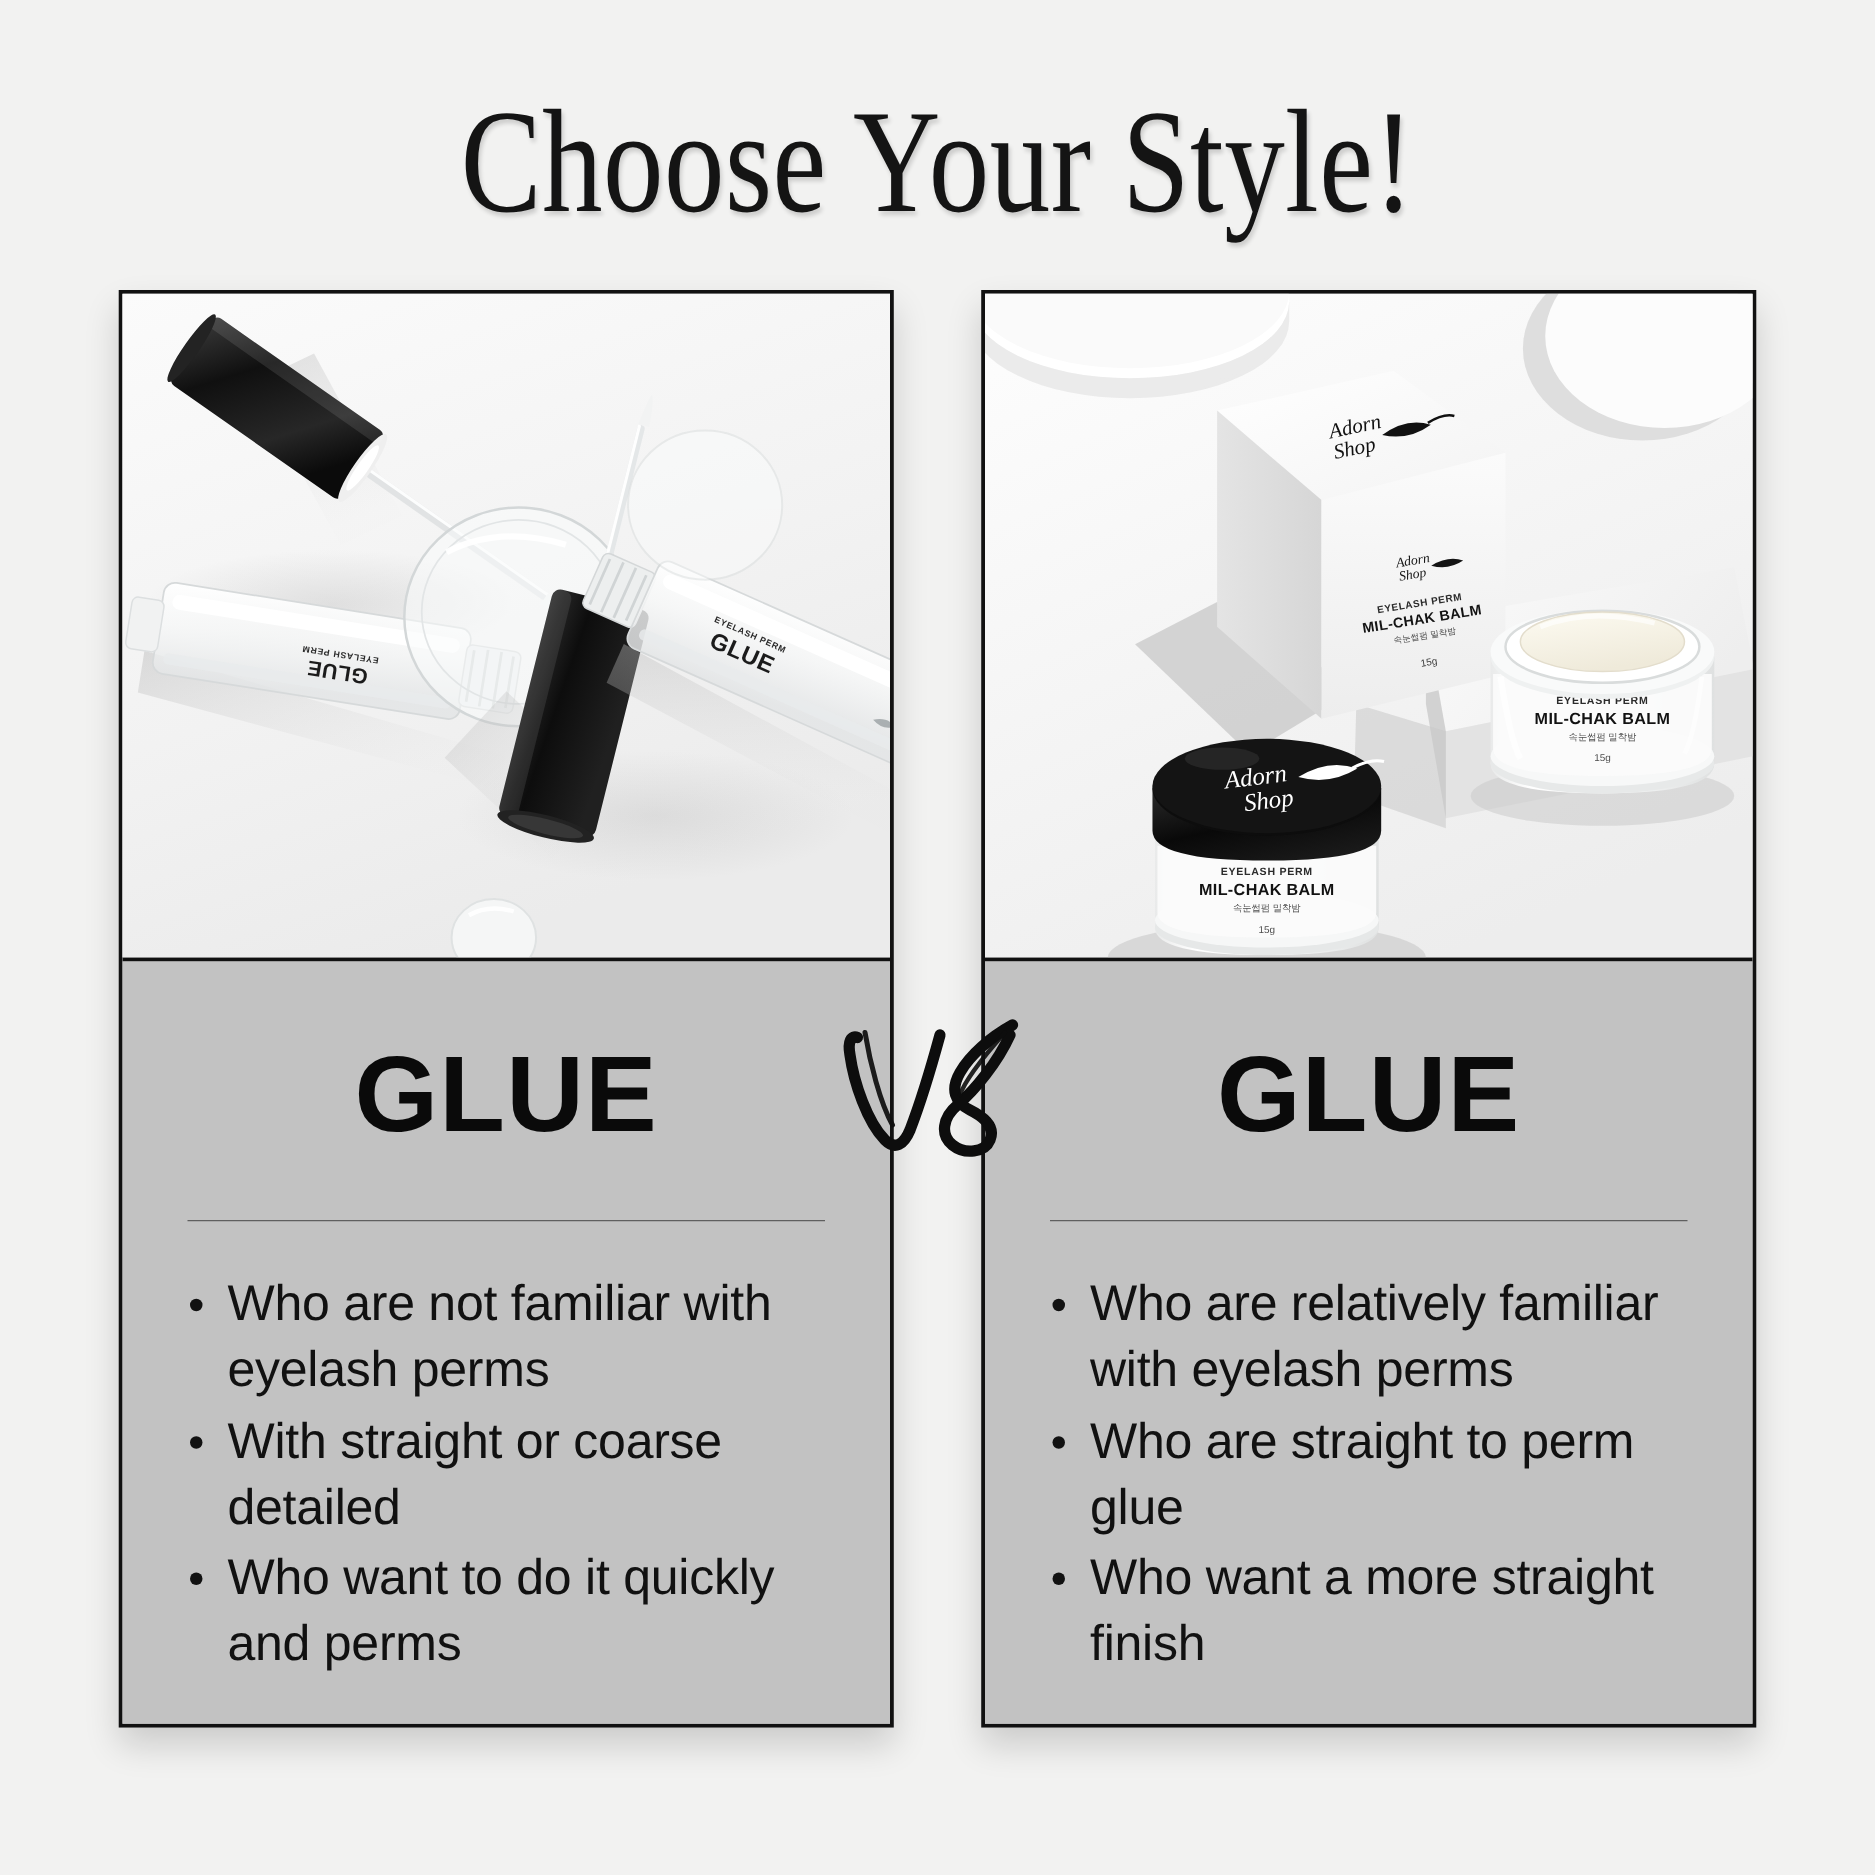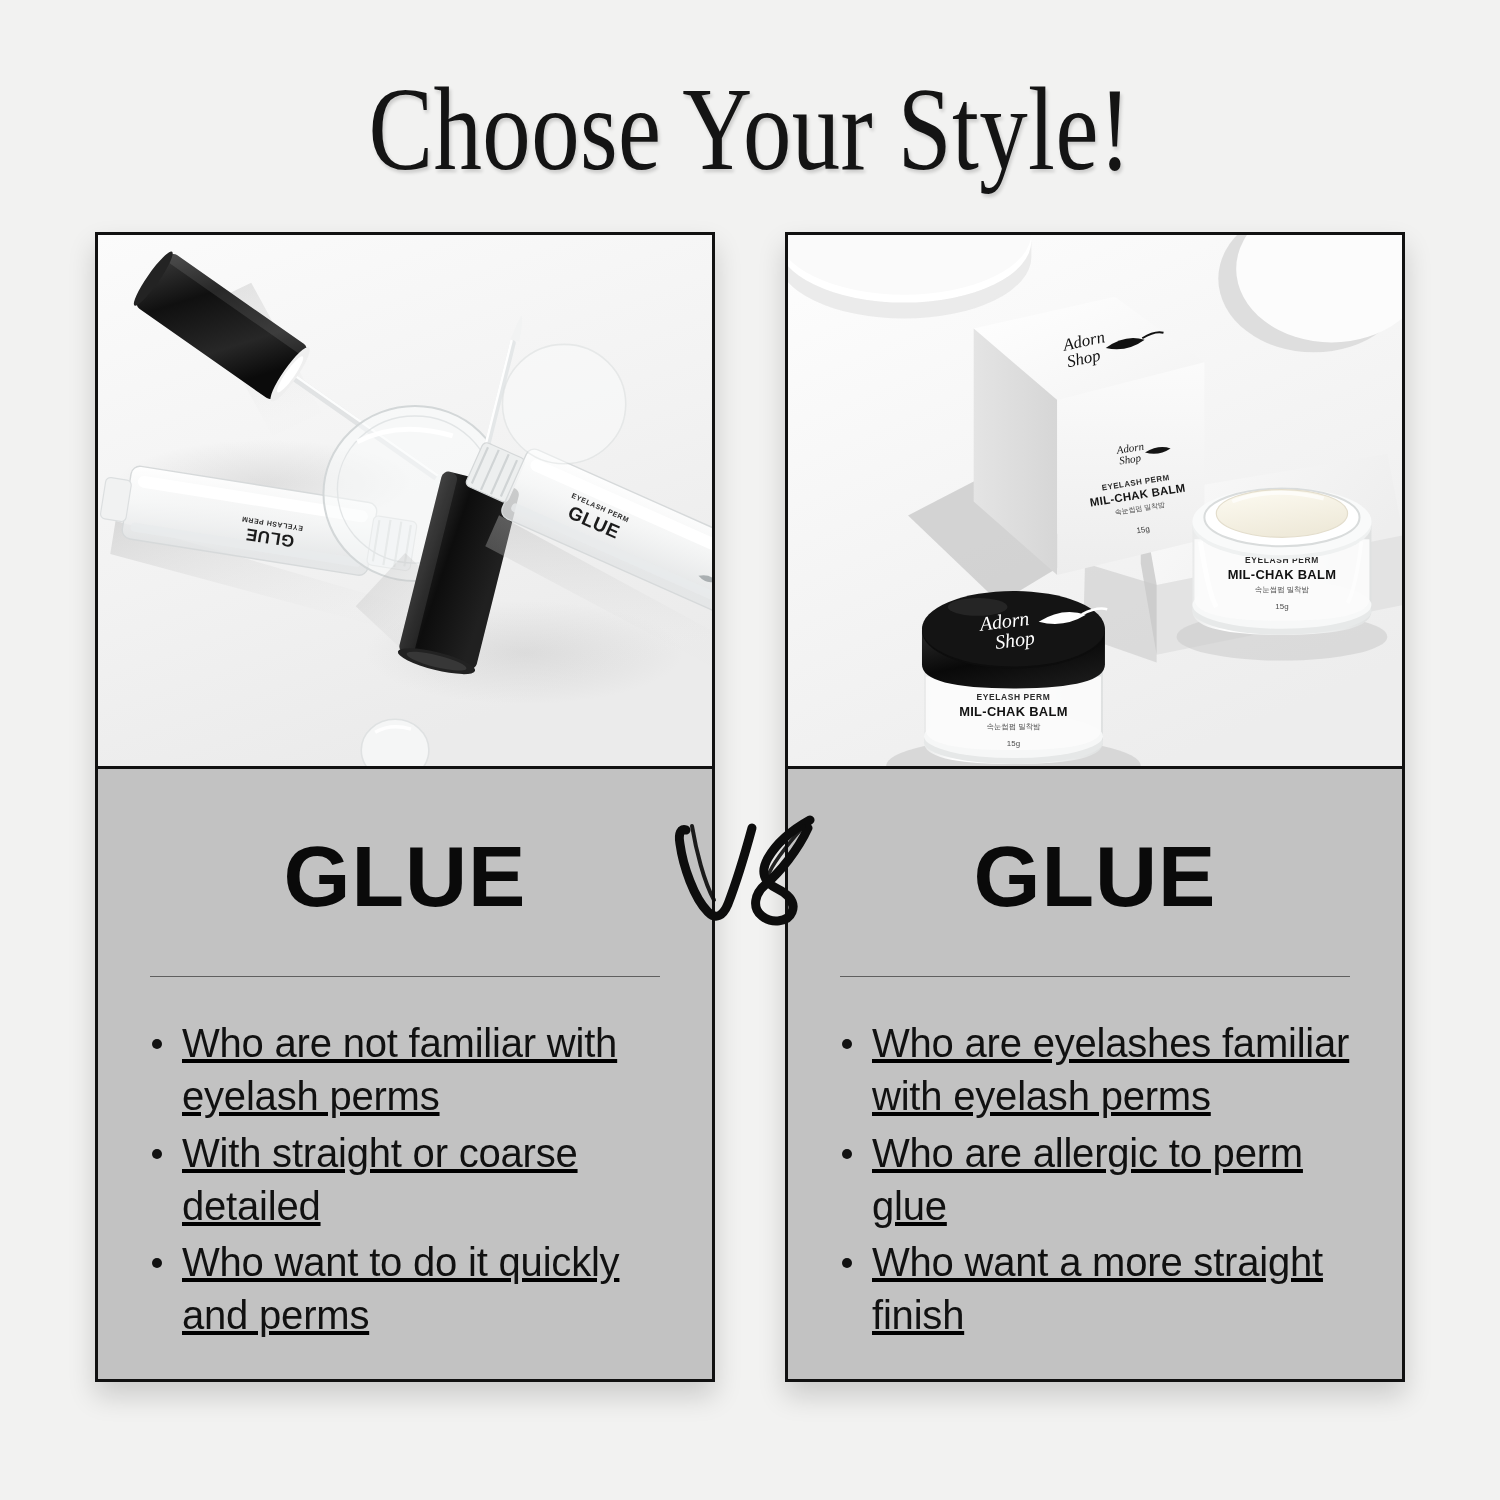--- a/index.html
+++ b/index.html
@@ -92,21 +92,20 @@
 
   .rule {
     height: 1px;
     background: #5f5f5f;
     margin: 55px 6px 0 6px;
   }
 
   .bullets {
     list-style: none;
     margin-top: 40px;
-    text-decoration: underline;
   }
 
   .bullets li {
     position: relative;
     padding-left: 38px;
     font-size: 40px;
     line-height: 1.32;
     color: #111111;
     margin-bottom: 4px;
     letter-spacing: -0.2px;
@@ -426,22 +425,22 @@
           </g>
         </svg>
       </div>
 
       <div class="info">
         <div class="heading">GLUE</div>
 
         <div class="rule"></div>
 
         <ul class="bullets">
-          <li>Who are eyelashes familiar with eyelash perms</li>
-          <li>Who are allergic to perm glue</li>
+          <li>Who are relatively familiar with eyelash perms</li>
+          <li>Who are straight to perm glue</li>
           <li>Who want a more straight finish</li>
         </ul>
       </div>
     </div>
   </div>
 
   <div class="vs" title="VS">
     <svg viewBox="0 0 156 132">
       <g fill="none" stroke="#0d0d0d" stroke-linecap="round" stroke-linejoin="round">
 

